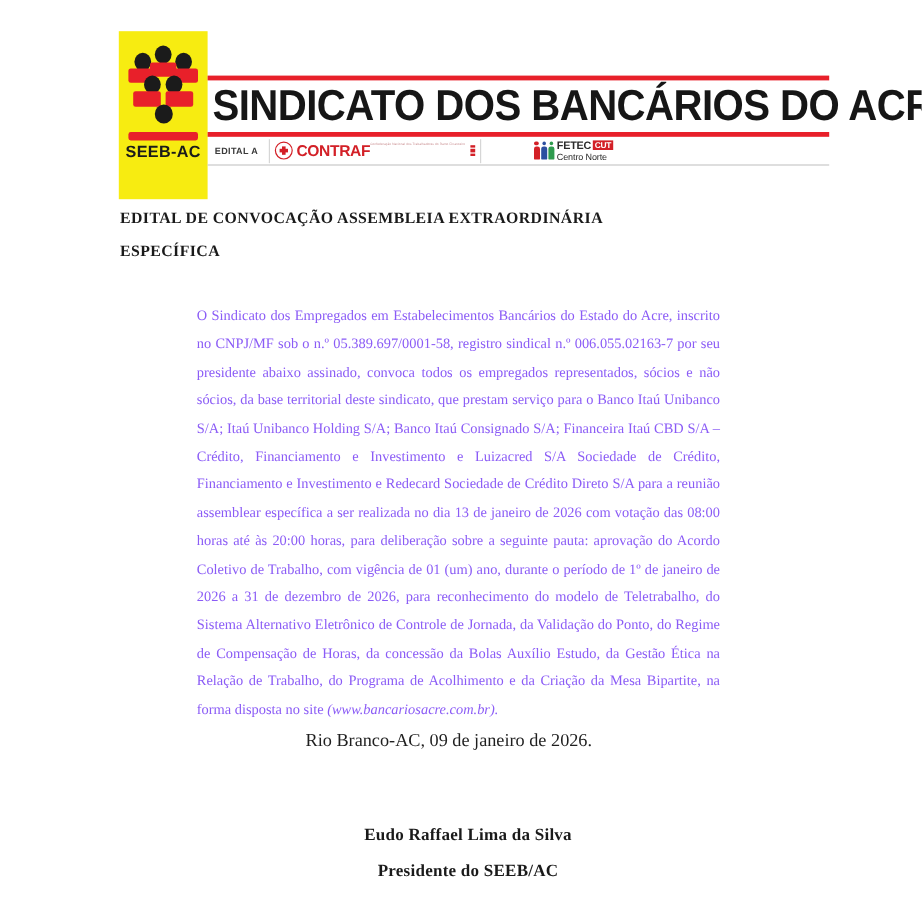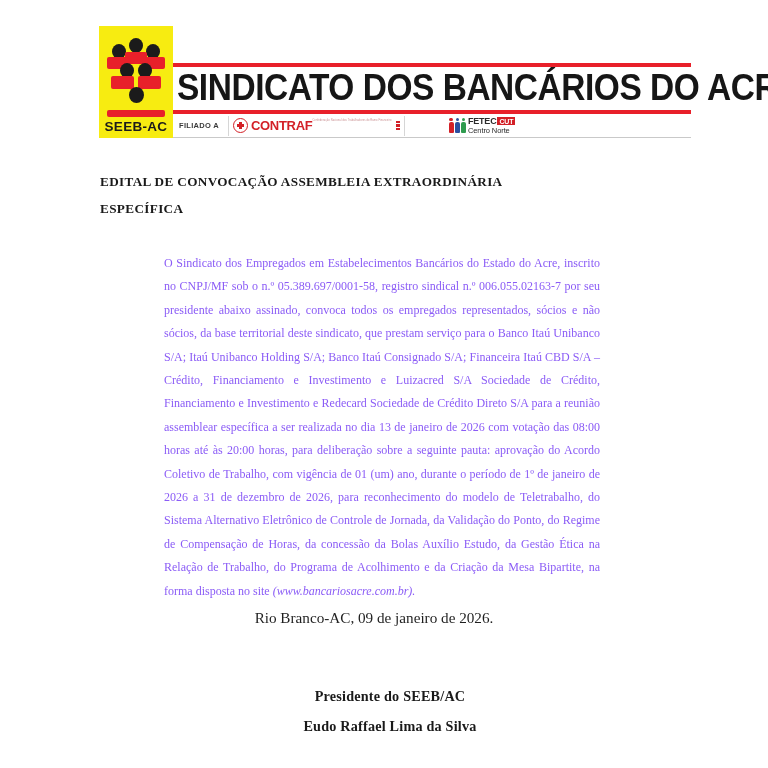--- a/index.html
+++ b/index.html
@@ -23,21 +23,21 @@
     top: 26px;
     width: 592px;
     height: 112px;
   }
 
   .logo-box {
     position: absolute;
     left: 0;
     top: 0;
     width: 74px;
-    height: 112px;
+    height: 140px;
     background: #F7EC11;
     box-sizing: border-box;
   }
   .logo-figures {
     position: absolute;
     left: 0;
     top: 4px;
     width: 74px;
     height: 82px;
   }
@@ -346,21 +346,21 @@
     <div class="logo-name">SEEB-AC</div>
   </div>
 
   <div class="rule-top"></div>
 
   <div class="org-title">SINDICATO DOS BANCÁRIOS DO ACRE</div>
 
   <div class="rule-bottom"></div>
 
   <div class="affiliates">
-    <span class="filiado-label">FILIADO A</span>
+    <span class="filiado-label">EDITAL A</span>
 
     <span class="contraf-logo">
       <span class="contraf-mark"></span>
       <span class="contraf-text">
         <span class="contraf-name">CONTRAF</span>
         <span class="contraf-sub">Confederação Nacional dos Trabalhadores do Ramo Financeiro</span>
       </span>
       <span class="contraf-bars">
           <i></i>
           <i></i>
@@ -399,15 +399,15 @@
 <div class="doc-title">
   <div>EDITAL DE CONVOCAÇÃO ASSEMBLEIA EXTRAORDINÁRIA</div>
   <div>ESPECÍFICA</div>
 </div>
 
 <p class="body-text"><span>O Sindicato dos Empregados em Estabelecimentos Bancários do Estado do Acre, inscrito no CNPJ/MF sob o n.º 05.389.697/0001-58, registro sindical n.º 006.055.02163-7 por seu presidente abaixo assinado, convoca todos os empregados representados, sócios e não sócios, da base territorial deste sindicato, que prestam serviço para o Banco Itaú Unibanco S/A; Itaú Unibanco Holding S/A; Banco Itaú Consignado S/A; Financeira Itaú CBD S/A – Crédito, Financiamento e Investimento e Luizacred S/A Sociedade de Crédito, Financiamento e Investimento e Redecard Sociedade de Crédito Direto S/A para a reunião assemblear específica a ser realizada no dia 13 de janeiro de 2026 com votação das 08:00 horas até às 20:00 horas, para deliberação sobre a seguinte pauta: aprovação do Acordo Coletivo de Trabalho, com vigência de 01 (um) ano, durante o período de 1º de janeiro de 2026 a 31 de dezembro de 2026, para reconhecimento do modelo de Teletrabalho, do Sistema Alternativo Eletrônico de Controle de Jornada, da Validação do Ponto, do Regime de Compensação de Horas, da concessão da Bolas Auxílio Estudo, da Gestão Ética na Relação de Trabalho, do Programa de Acolhimento e da Criação da Mesa Bipartite, na forma disposta no site </span><span class="site">(www.bancariosacre.com.br).</span></p>
 
 <div class="place-date">Rio Branco-AC, 09 de janeiro de 2026.</div>
 
 <div class="signature">
+  <div>Eudo Raffael Lima da Silva</div>
   <div>Presidente do SEEB/AC</div>
-  <div>Eudo Raffael Lima da Silva</div>
 </div>
 
 </body></html>

